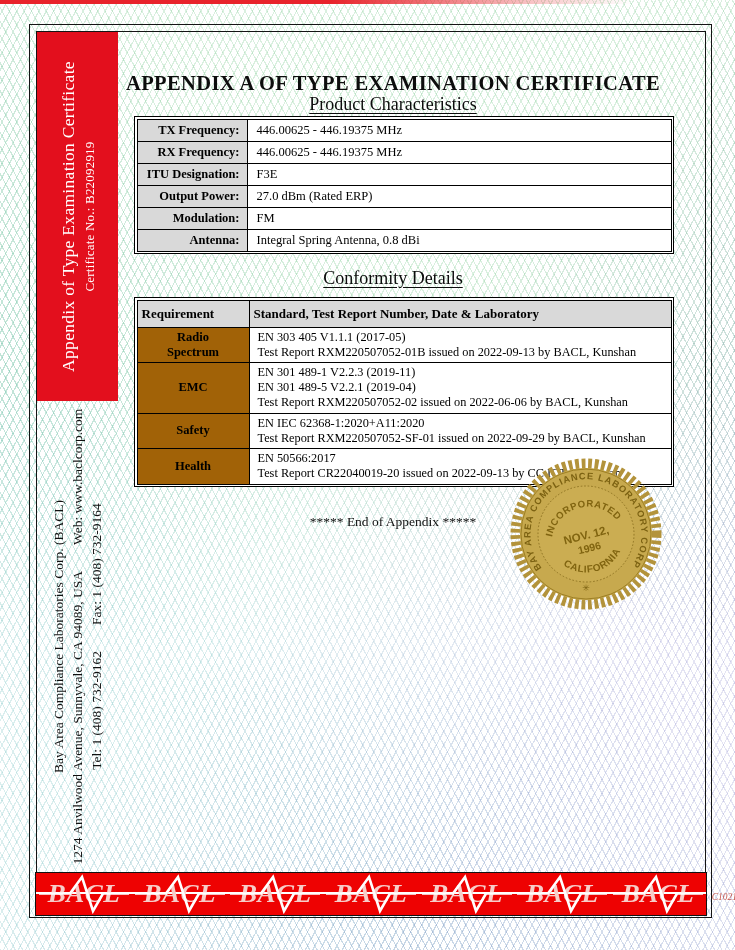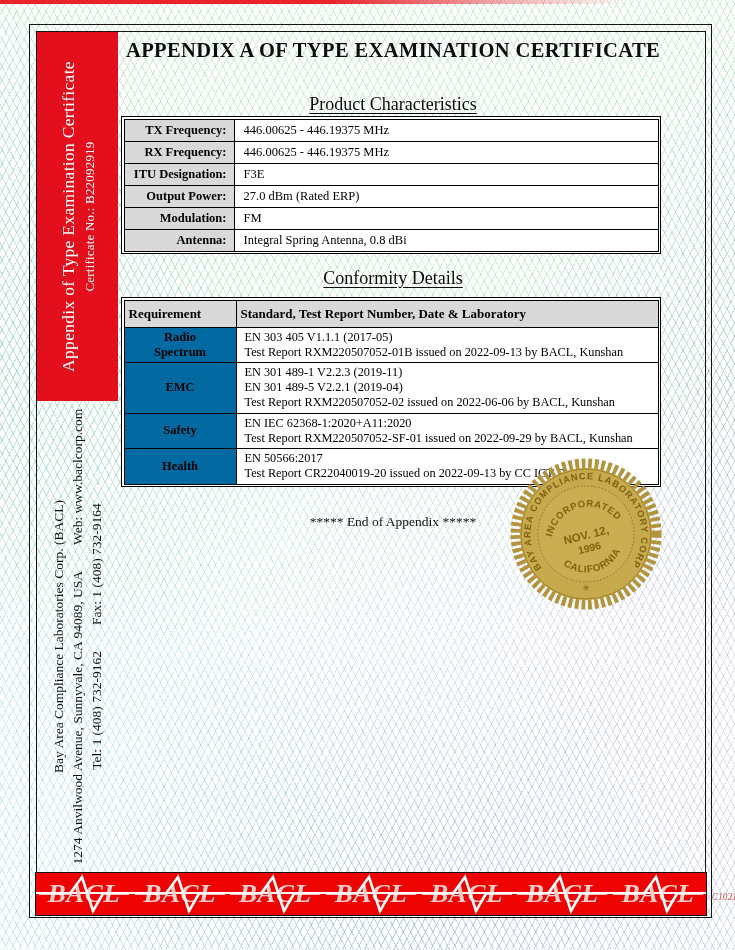--- a/index.html
+++ b/index.html
@@ -45,39 +45,39 @@
   .band-certno { font-size:13px; letter-spacing:.2px; white-space:nowrap; }
 
   
   .side-info { position:absolute; left:36px; top:401px; width:83px; height:471px; z-index:2; }
   .side-info-rot { width:471px; height:83px; transform:rotate(-90deg) translateX(-471px); transform-origin:0 0;
     display:flex; flex-direction:column; align-items:center; justify-content:center; gap:3px;
     color:#101010; font-size:13.5px; }
   .info-line { display:flex; gap:26px; white-space:nowrap; }
 
   
-  .doc-title { position:absolute; left:123px; top:39px; width:540px; text-align:center;
+  .doc-title { position:absolute; left:123px; top:72px; width:540px; text-align:center;
     font-weight:bold; font-size:20.5px; letter-spacing:.4px; color:#0d0d0d; z-index:2; }
   .section-heading { position:absolute; left:123px; width:540px; text-align:center; font-weight:normal;
     font-size:18px; color:#0d0d0d; text-decoration:underline; text-underline-offset:3px; z-index:2; }
   #pc-heading { top:94px; }
   #cd-heading { top:268px; }
 
-  .tbl-outer { position:absolute; left:121px; width:540px; border:1.7px solid #000; padding:1.5px; background:#fff; z-index:2; }
+  .tbl-outer { position:absolute; left:134px; width:540px; border:1.7px solid #000; padding:1.5px; background:#fff; z-index:2; }
   #pc-table { top:116px; }
   #cd-table { top:297px; }
   table.tbl { width:100%; border-collapse:collapse; border:1px solid #000; }
   table.tbl td, table.tbl th { border:1px solid #000; }
 
   .pc-label { width:110px; background:#d9d9d9; font-weight:bold; font-size:12.5px;
     text-align:right; padding:3px 7px 3px 3px; height:22px; white-space:nowrap; }
   .pc-value { background:#fff; font-size:12.5px; padding:3px 9px; }
 
   .cd-head  { background:#d9d9d9; font-weight:bold; font-size:13px; padding:5px 4px; }
-  .cd-req   { width:112px; background:#0369a1; font-weight:bold; font-size:12.5px; text-align:center;
+  .cd-req   { width:112px; background:#a16207; font-weight:bold; font-size:12.5px; text-align:center;
     vertical-align:middle; padding:2px 4px; line-height:1.2; }
   .cd-val   { background:#fff; font-size:12.3px; padding:2px 8px; line-height:1.24; vertical-align:middle;margin-top:34px; }
 
   .end-note { position:absolute; left:123px; top:486px; width:540px; text-align:center;
     font-size:13.5px; color:#101010; z-index:2;margin-top:28px; }
 
   
   .seal { position:absolute; left:507px; top:455px; width:158px; height:158px; z-index:6; }
   .seal svg { width:100%; height:100%; display:block; }
 

